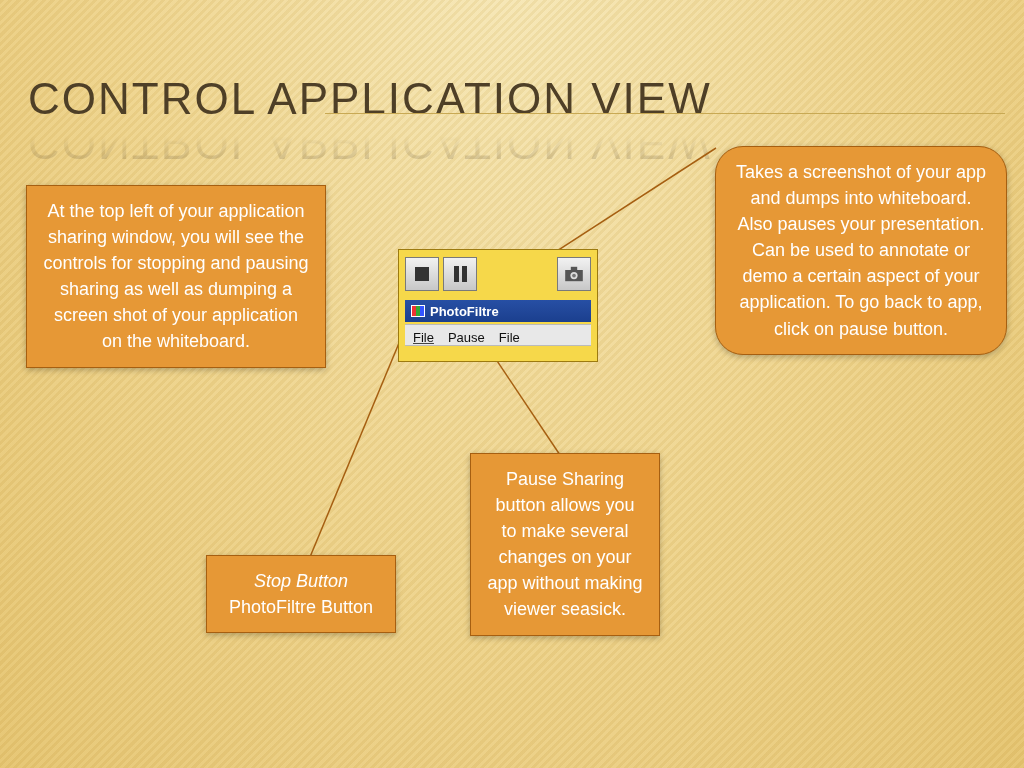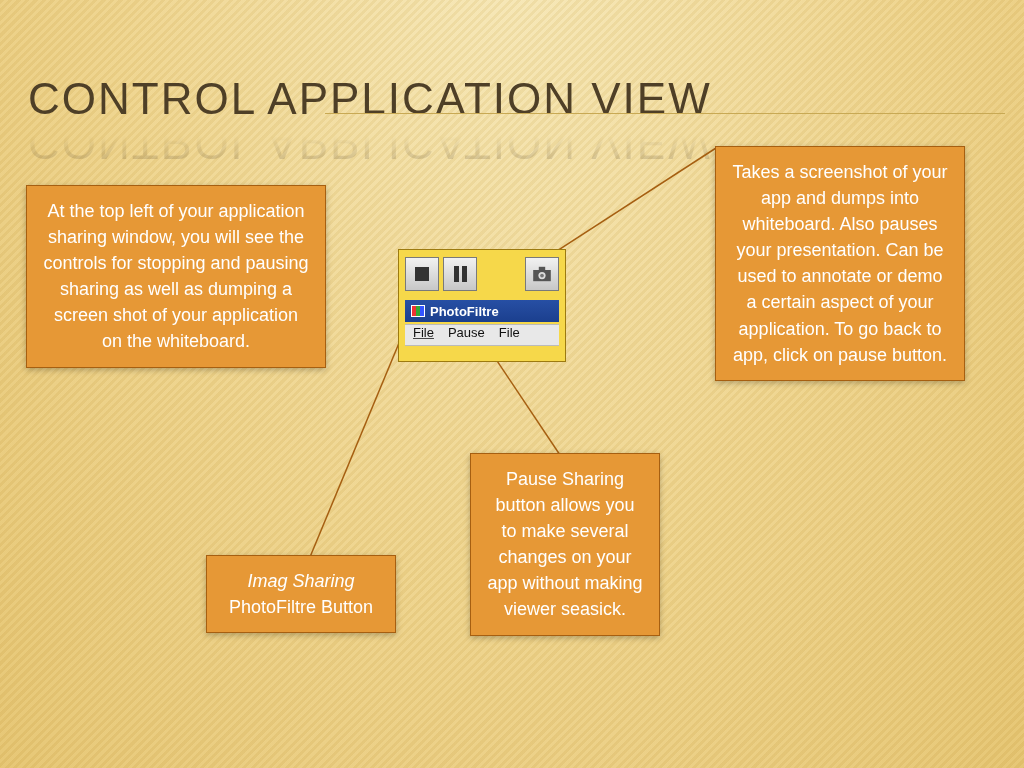--- a/index.html
+++ b/index.html
@@ -68,21 +68,21 @@
     position: absolute; left: 0; top: 0; width: 1024px; height: 768px;
     pointer-events: none;
   }
   svg.connectors line { stroke: #a65f11; stroke-width: 1.5; }
 
   
   .appshot {
     position: absolute;
     left: 398px;
     top: 249px;
-    width: 168px;
+    width: 200px;
     height: 113px;
     background: #f6d84a;
     border: 1px solid #9c7a10;
   }
   .appshot .toolbar {
     position: absolute; left: 6px; top: 6px; right: 6px; height: 36px;
     display: flex; gap: 4px; align-items: center;
   }
   .tb-btn {
     width: 34px; height: 34px;
@@ -103,21 +103,21 @@
   }
   .ico-flag {
     width:14px; height:12px;
     background:
       linear-gradient(90deg,#e33 0 33%, #3a3 33% 66%, #35f 66% 100%);
     border:1px solid #fff;
   }
   .appshot .menu-row {
     position: absolute; left:6px; top:74px; right:6px; height:22px;
     background:#e8e8e8; color:#111; font-size:13px;
-    display:flex; align-items:flex-start; gap:14px; padding-left:8px;
+    display:flex; align-items:flex-end; gap:14px; padding-left:8px;
     border-top:1px solid #bbb; border-bottom:1px solid #bbb;
   }
   .menu-row span:first-child { text-decoration: underline; text-decoration-color:#444; }
 </style>
 </head>
 <body>
 
 <div class="title">CONTROL APPLICATION  VIEW</div>
 <div class="reflection">CONTROL APPLICATION  VIEW</div>
 <div class="title-rule"></div>
@@ -152,19 +152,19 @@
   <div class="menu-row">
     <span>File</span>
     <span>Pause</span>
     <span>File</span>
   </div>
 </div>
 
 <div class="callout" style="left:26px; top:185px; width:300px;">At the top left of your application sharing window, you will see the controls for stopping and pausing sharing as well as dumping a screen shot of your application on the whiteboard.</div>
 
 <div class="callout" style="left:206px; top:555px; width:190px;">
-  <em>Imag Sharing</em><br>
+  <em>Stop Button</em><br>
   <span>PhotoFiltre Button</span>
 </div>
 
 <div class="callout" style="left:470px; top:453px; width:190px;">Pause Sharing button allows you to make several changes on your app without making viewer seasick.</div>
 
-<div class="callout" style="left:715px; top:146px; width:250px;">Takes a screenshot of your app and dumps into whiteboard.  Also pauses your presentation. Can be used to annotate or demo a certain aspect of your application. To go back to app, click on pause button.</div>
+<div class="callout" style="left:715px; top:146px; width:292px;border-radius:28px;">Takes a screenshot of your app and dumps into whiteboard.  Also pauses your presentation. Can be used to annotate or demo a certain aspect of your application. To go back to app, click on pause button.</div>
 
 </body></html>

